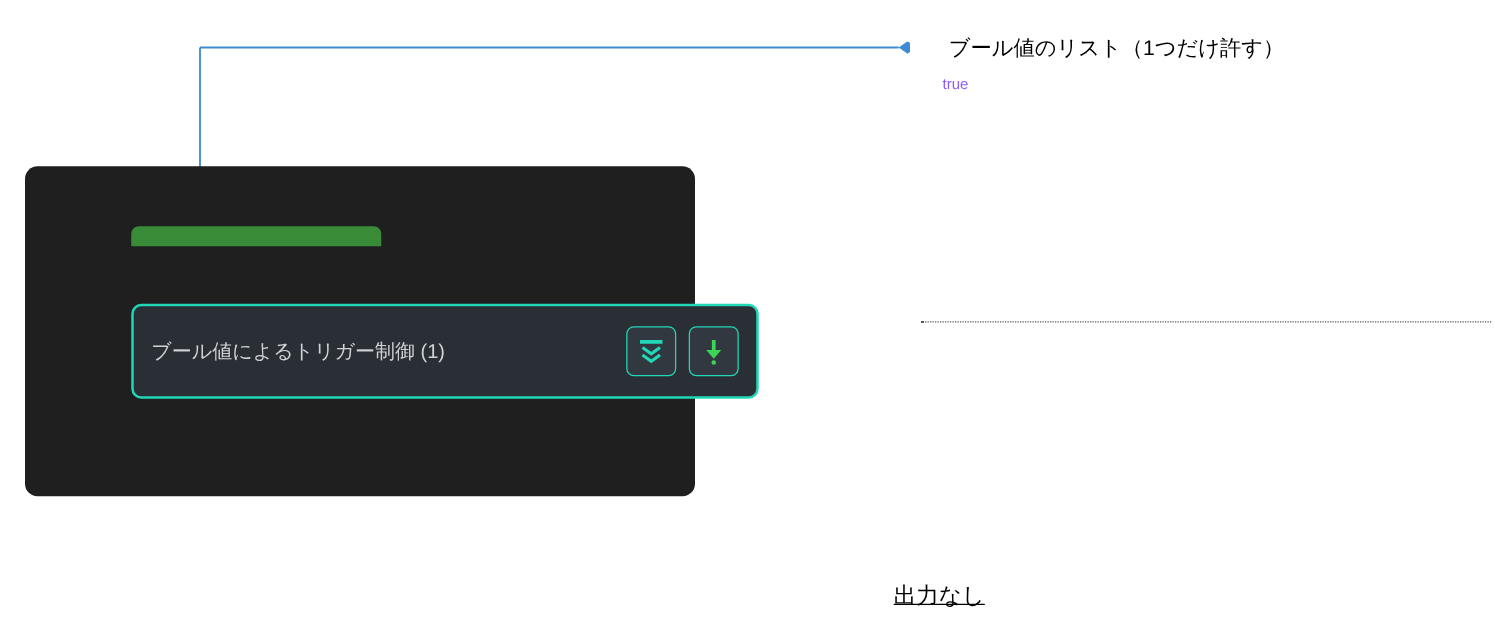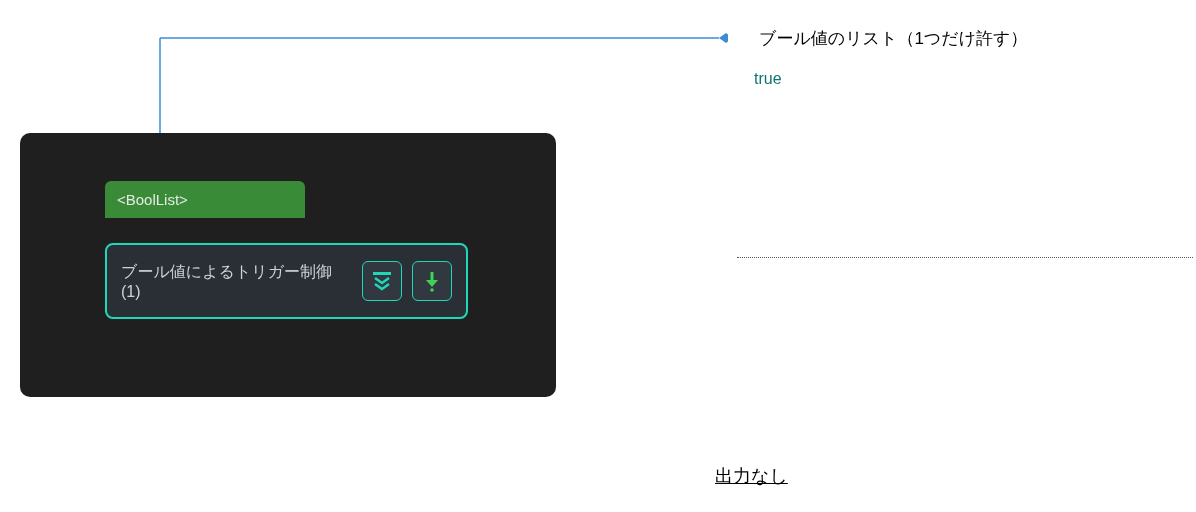--- a/index.html
+++ b/index.html
@@ -28,21 +28,21 @@
       padding: 8px 12px;
       border-radius: 6px 6px 0 0;
       color: #e8e8e8;
       font-size: 15px;
       line-height: 1.4;
     }
     .node-box {
       position: absolute;
       left: 85px;
       top: 110px;
-      width: 363px;
+      width: 502px;
       height: 76px;
       background: #2a2f35;
       border: 2px solid #20d8b8;
       border-radius: 8px;
       display: flex;
       align-items: center;
       padding: 0 14px;
       gap: 10px;
     }
     .node-label {
@@ -65,23 +65,23 @@
       position: absolute;
       left: 738px;
       top: 27px;
       font-size: 17px;
       color: #000;
       margin-left: 21px;
     }
     .annot-value {
       position: absolute;
       left: 754px;
-      top: 70px;
-      font-size: 16px;
-      color: #0f766e;
+      top: 60px;
+      font-size: 12px;
+      color: #8b5cf6;
     }
     .bottom-text {
       position: absolute;
       left: 715px;
       top: 464px;
       font-size: 18px;
       color: #000;
       text-decoration: underline;
     }
     .dotted-line {
@@ -112,21 +112,20 @@
   <polygon points="561,5 568,0 575,5 568,10" fill="#3d8bd4"></polygon>
 
   <polygon points="2,118 -5,125 2,132 9,125" fill="#3d8bd4" transform="translate(0,-7)"></polygon>
 </svg>
 
 <div class="annot-title">ブール値のリスト（1つだけ許す）</div>
 <div class="annot-value">true</div>
 
 <div class="dark-panel">
   <div class="type-tag">
-    <div>&lt;BoolList&gt;</div>
   </div>
   <div class="node-box">
     <span class="node-label">ブール値によるトリガー制御 (1)</span>
     <div class="icon-btn">
       <svg width="22" height="22" viewBox="0 0 22 22">
         <rect x="2" y="2" width="18" height="3" fill="#20d8b8"></rect>
         <polyline points="4,8 11,13 18,8" fill="none" stroke="#20d8b8" stroke-width="2.5"></polyline>
         <polyline points="4,14 11,19 18,14" fill="none" stroke="#20d8b8" stroke-width="2.5"></polyline>
       </svg>
     </div>

